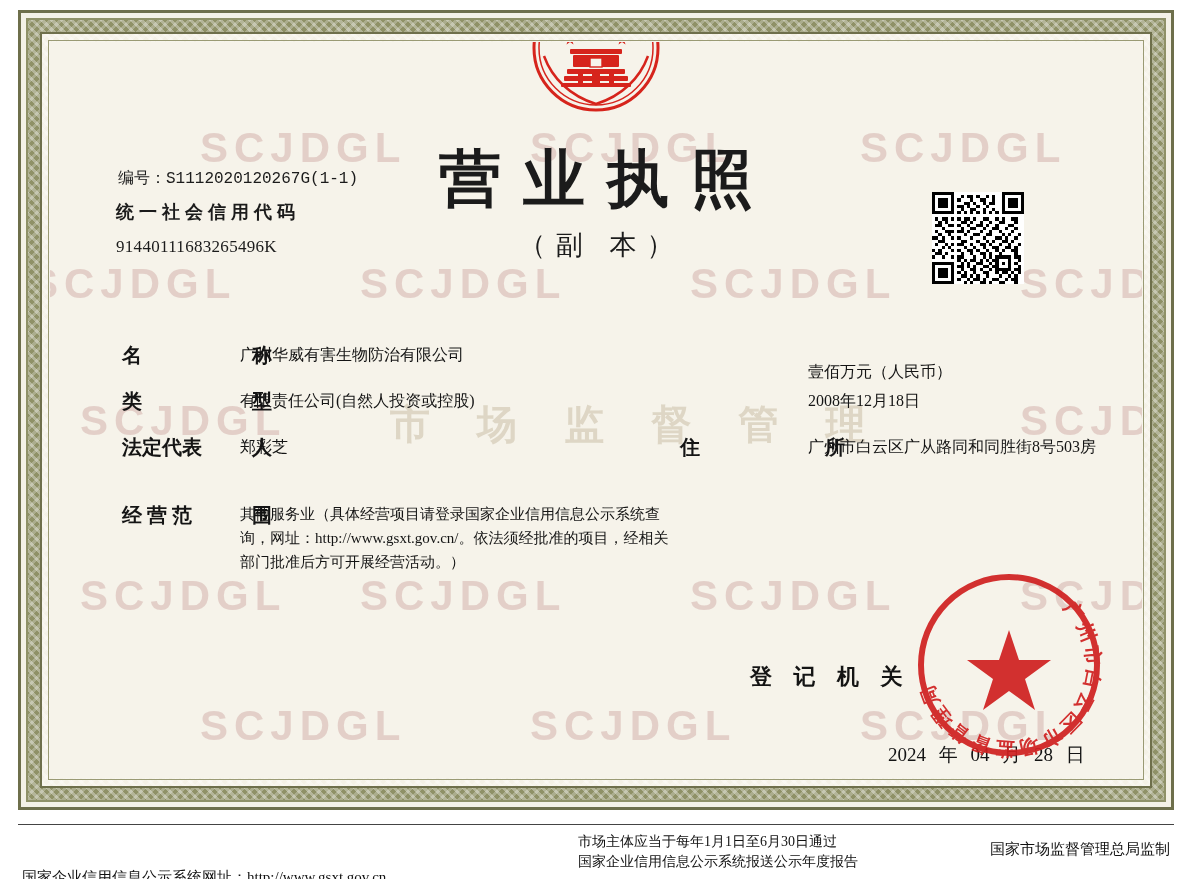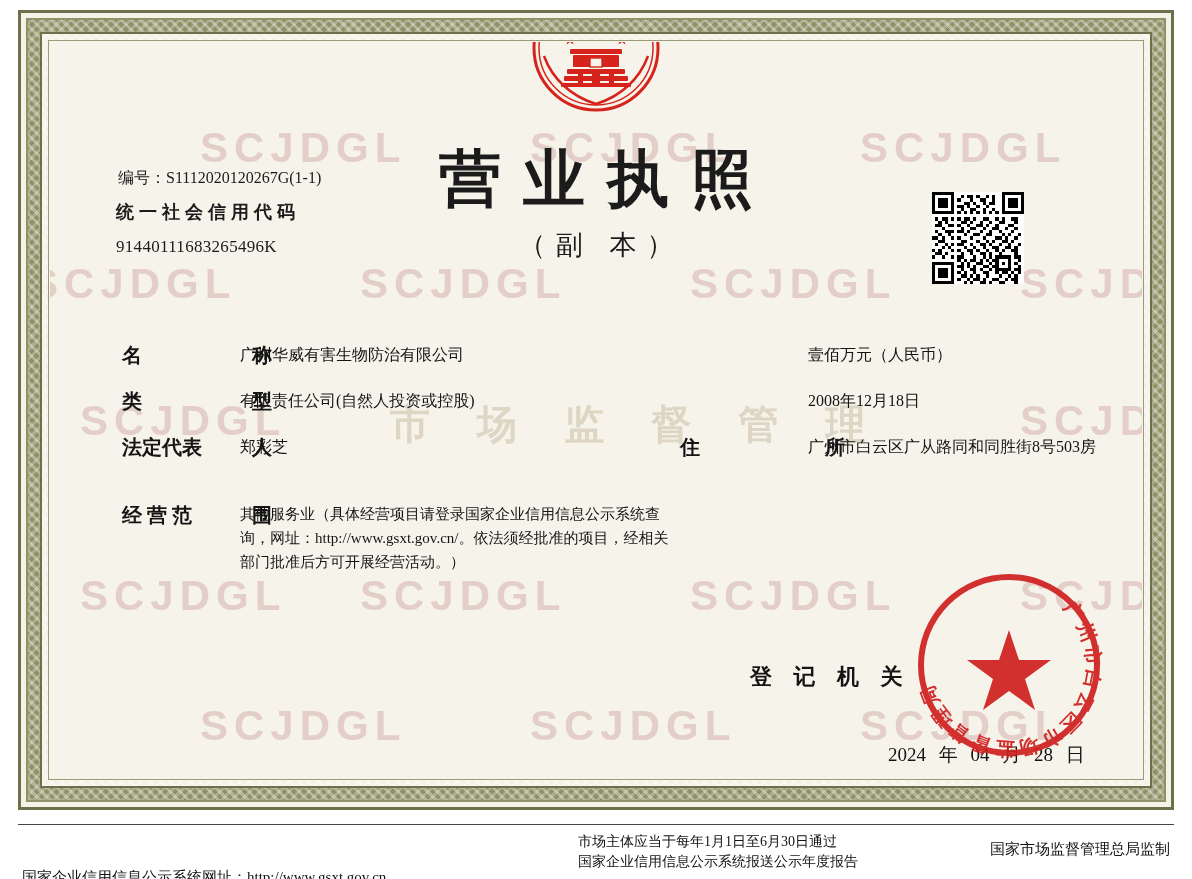--- a/index.html
+++ b/index.html
@@ -128,20 +128,21 @@
     color: #1b1b1b;
   }
 
   .doc-no {
     position: absolute;
     left: 68px;
     top: 126px;
     font-size: 16px;
     color: #1b1b1b;
     white-space: nowrap;
+    font-family: Liberation Mono, monospace;
   }
   .credit-label {
     position: absolute;
     left: 66px;
     top: 158px;
     font-size: 18px;
     font-weight: bold;
     letter-spacing: 5px;
     color: #1b1b1b;
     white-space: nowrap;
@@ -602,21 +603,21 @@
 
     <div class="fields">
 
       <div class="row">
         <div class="lab lab-l">
           <span>名</span>
           <span>称</span>
         </div>
         <div class="val val-l" style="top:3px;">广州华威有害生物防治有限公司</div>
 
-        <div class="val val-r" style="top:3px;">壹佰万元（人民币）</div>
+        <div class="val val-r" style="top:20px;">壹佰万元（人民币）</div>
       </div>
 
       <div class="row">
         <div class="lab lab-l">
           <span>类</span>
           <span>型</span>
         </div>
         <div class="val val-l" style="top:3px;">有限责任公司(自然人投资或控股)</div>
 
         <div class="val val-r" style="top:3px;">2008年12月18日</div>

